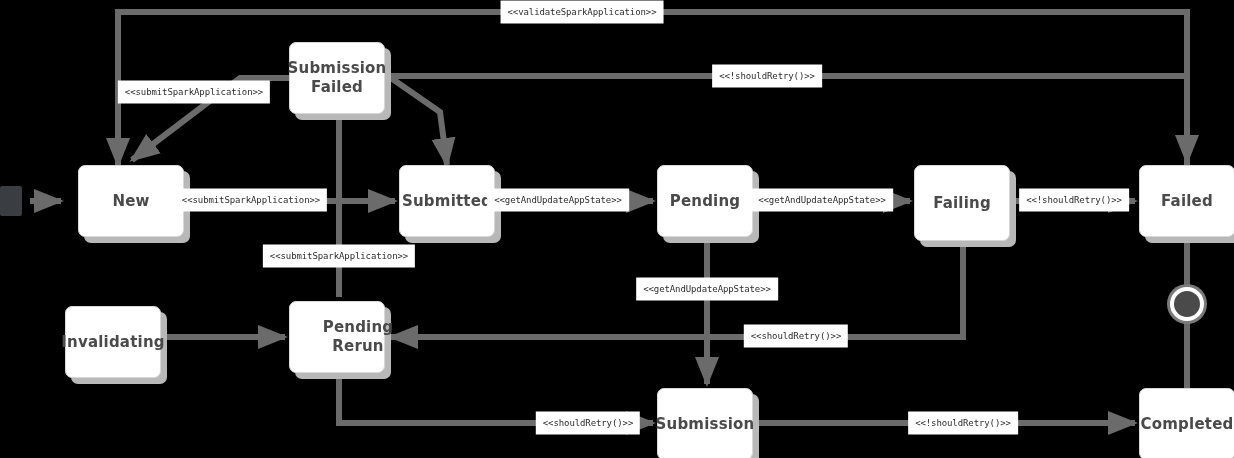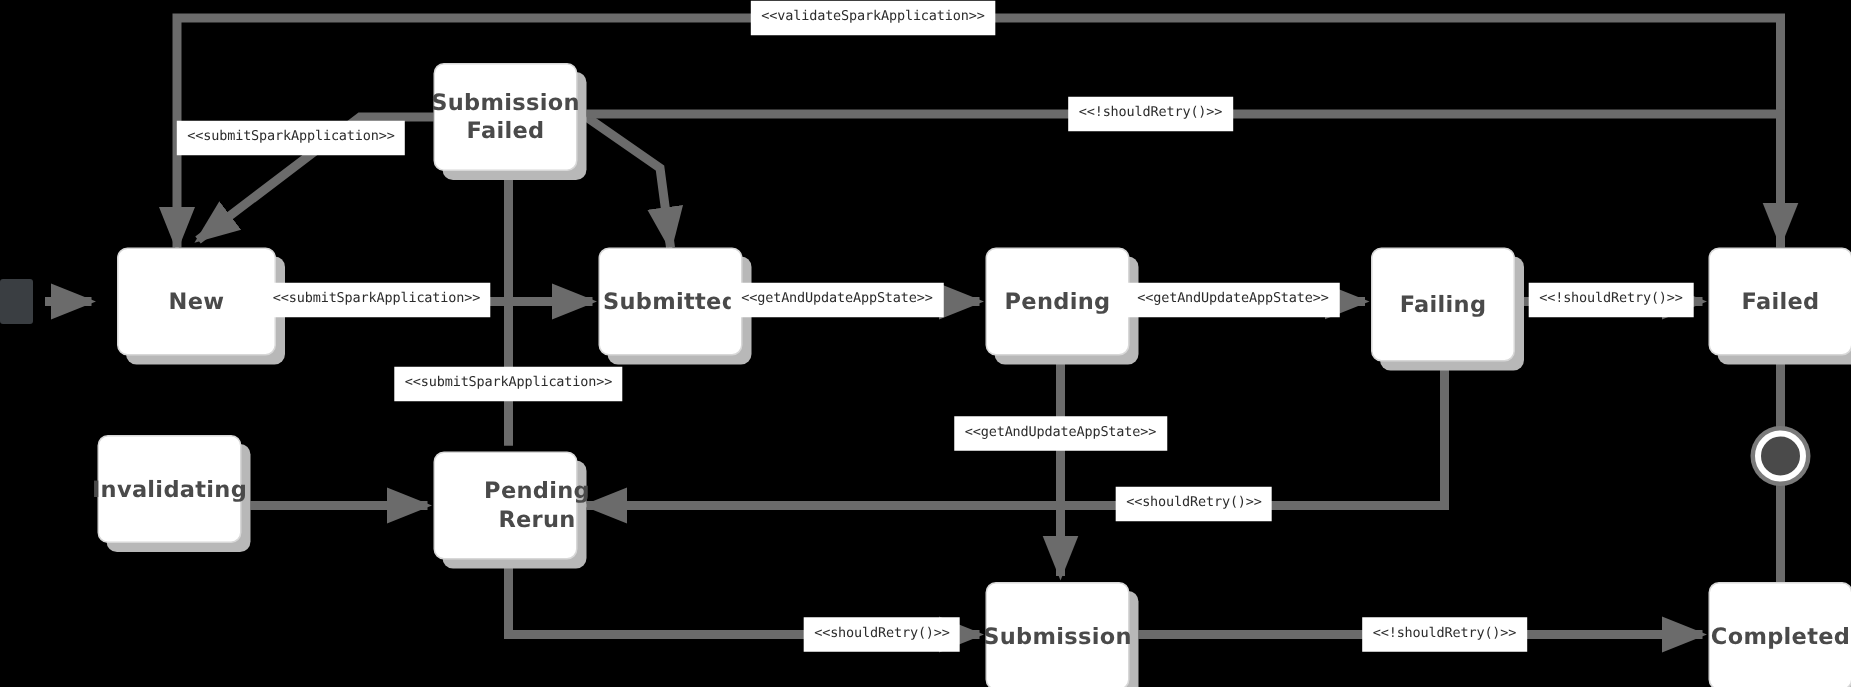--- a/index.html
+++ b/index.html
@@ -147,21 +147,21 @@
   </div>
 
   <div class="state-node" style="left:914px; top:165px; width:96px; height:76px;">
     <span class="state-label">Failing</span>
   </div>
 
   <div class="state-node" style="left:1139px; top:165px; width:96px; height:72px;">
     <span class="state-label">Failed</span>
   </div>
 
-  <div class="state-node" style="left:65px; top:290px; width:96px; height:72px;">
+  <div class="state-node" style="left:65px; top:306px; width:96px; height:72px;">
     <span class="state-label">Invalidating</span>
   </div>
 
   <div class="state-node" style="left:289px; top:301px; width:96px; height:72px;padding-left:42px;">
     <span class="state-label">Pending
 Rerun</span>
   </div>
 
   <div class="state-node" style="left:657px; top:388px; width:96px; height:72px;">
     <span class="state-label">Submission</span>

